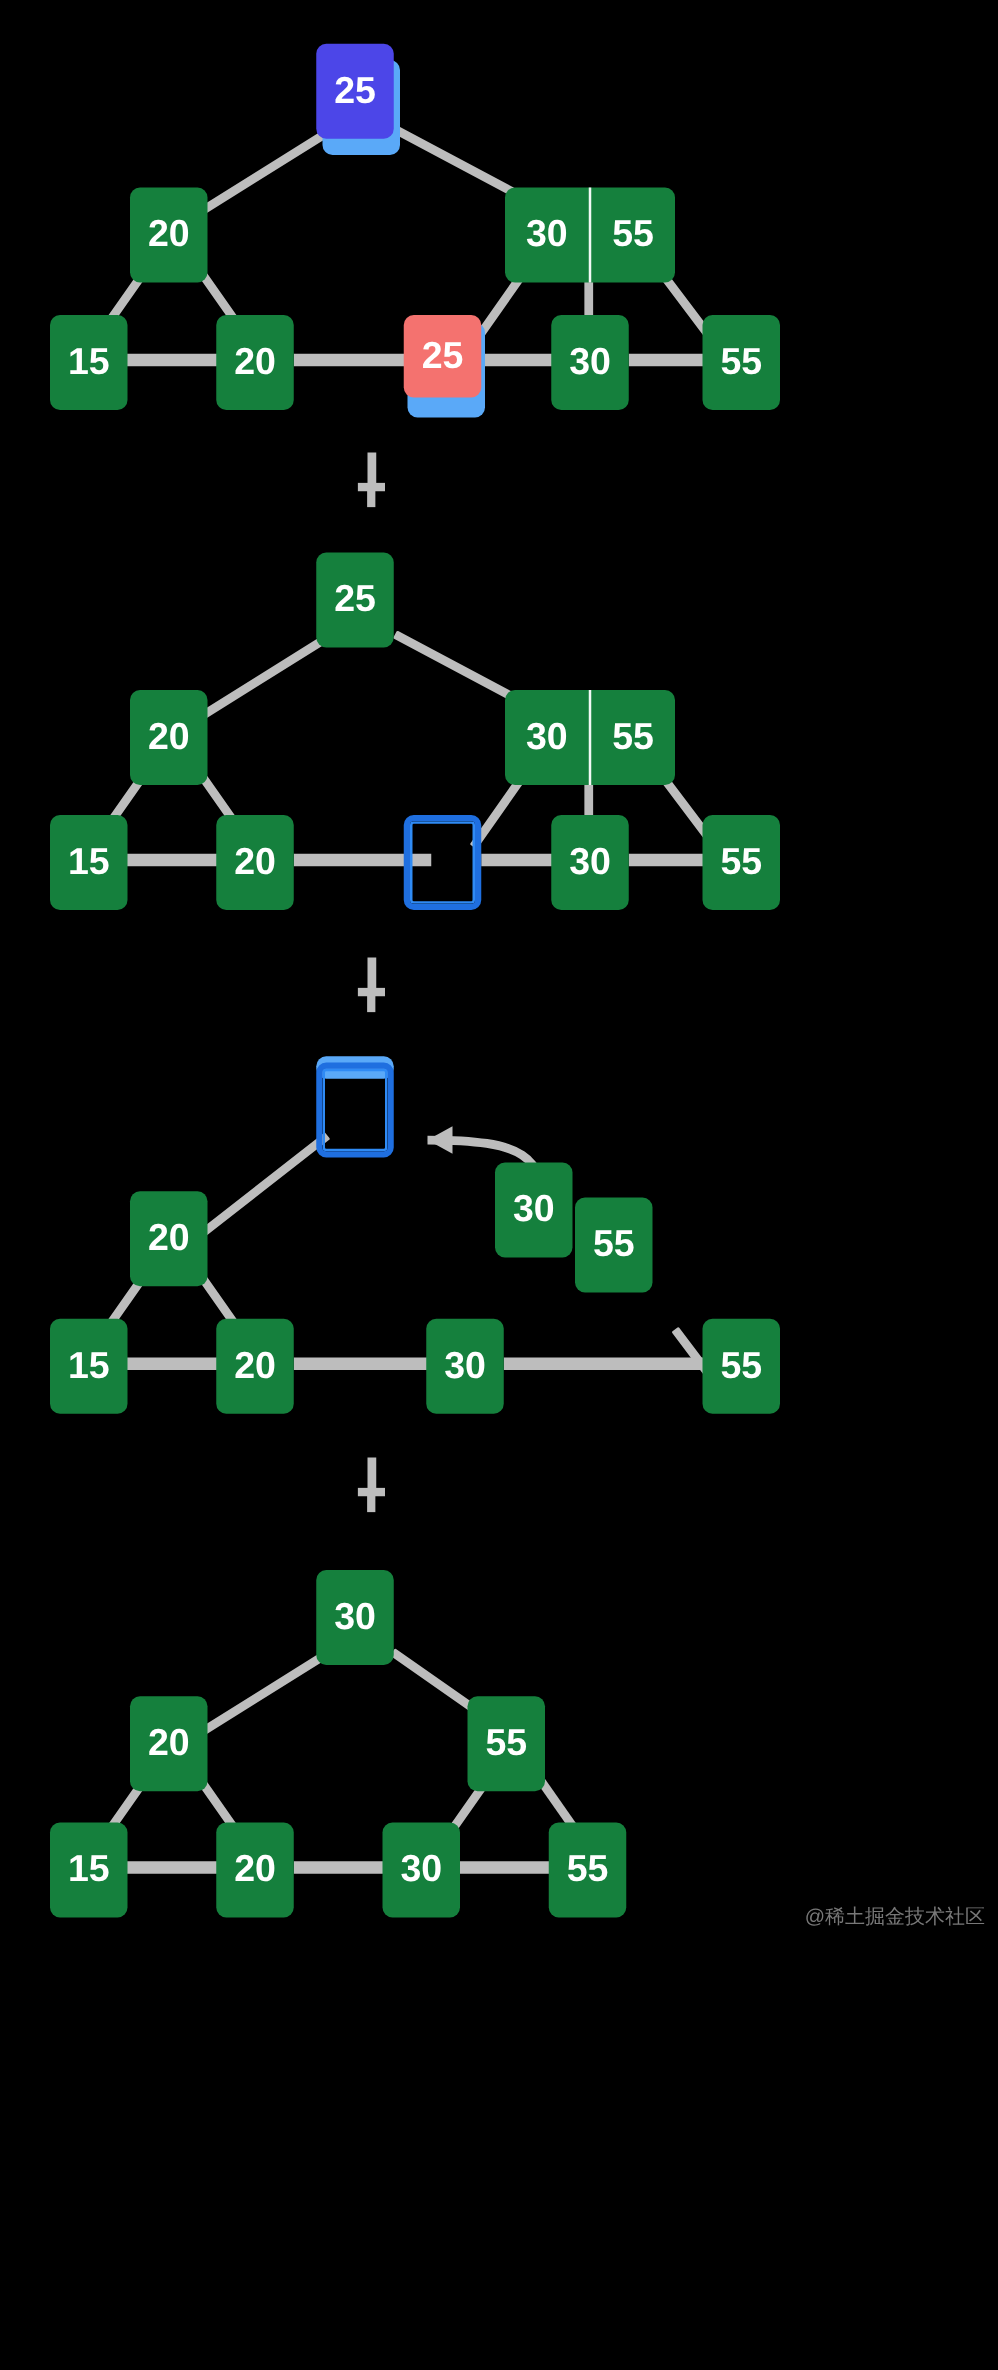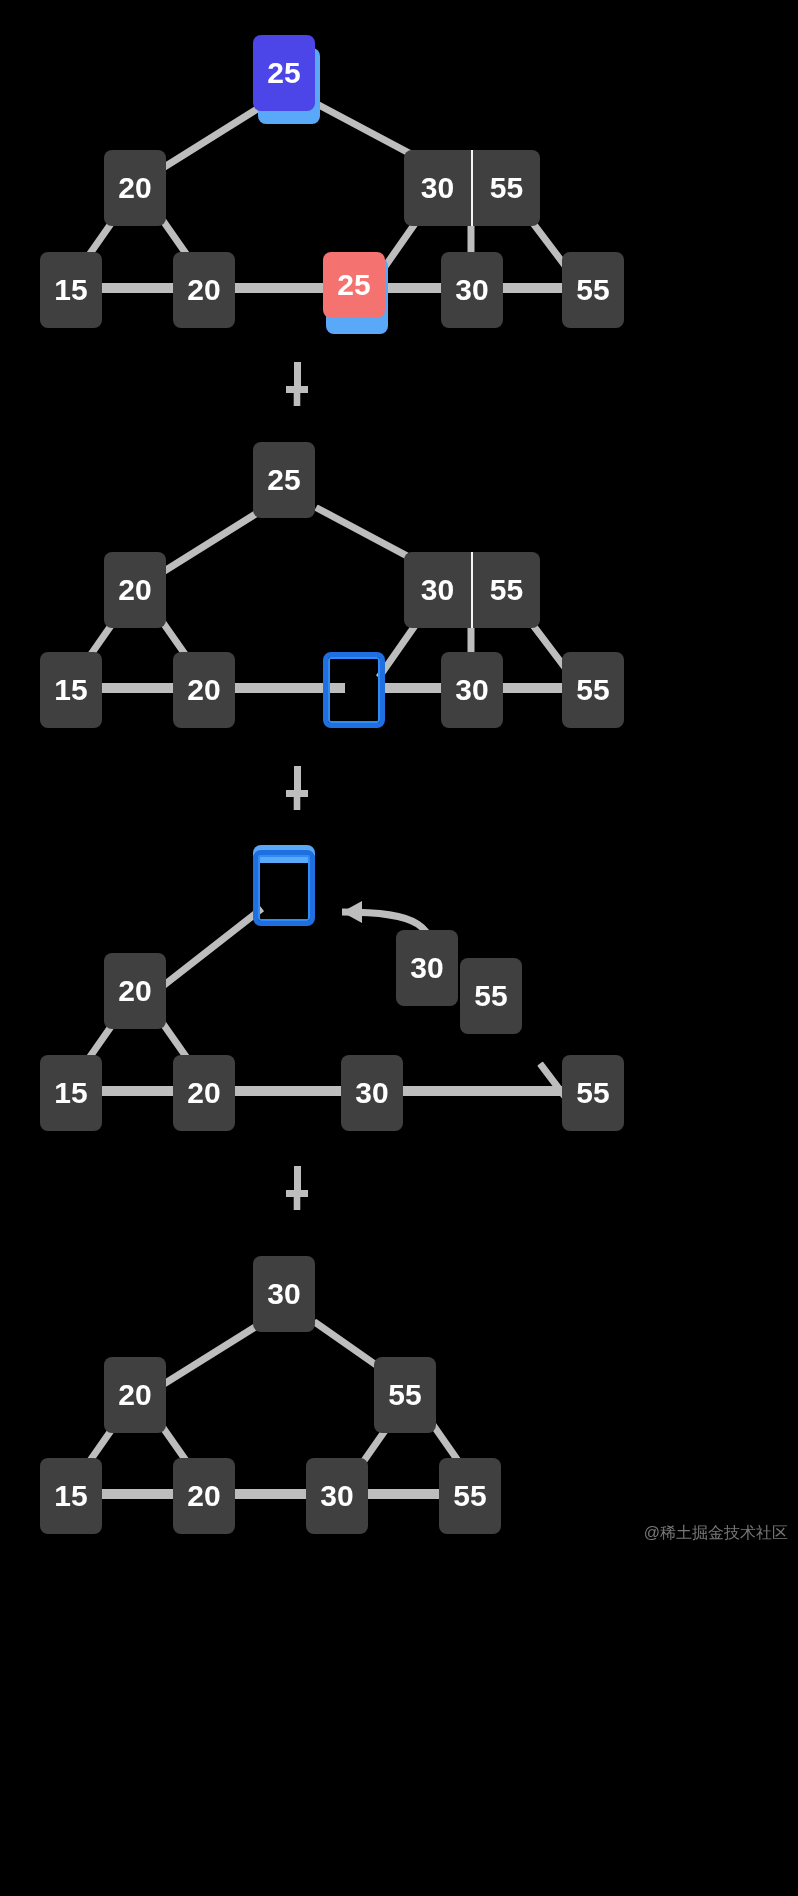--- a/index.html
+++ b/index.html
@@ -13,21 +13,21 @@
   #stage {
     position: relative;
     width: 798px;
     height: 1560px;
     background: #000;
   }
 
   
   .node {
     position: absolute;
-    background: #404040;
+    background: #15803d;
     border-radius: 8px;
     color: #ffffff;
     font-weight: bold;
     font-size: 30px;
     line-height: 1;
     display: flex;
     align-items: center;
     justify-content: center;
     letter-spacing: 0px;
     z-index: 5;

